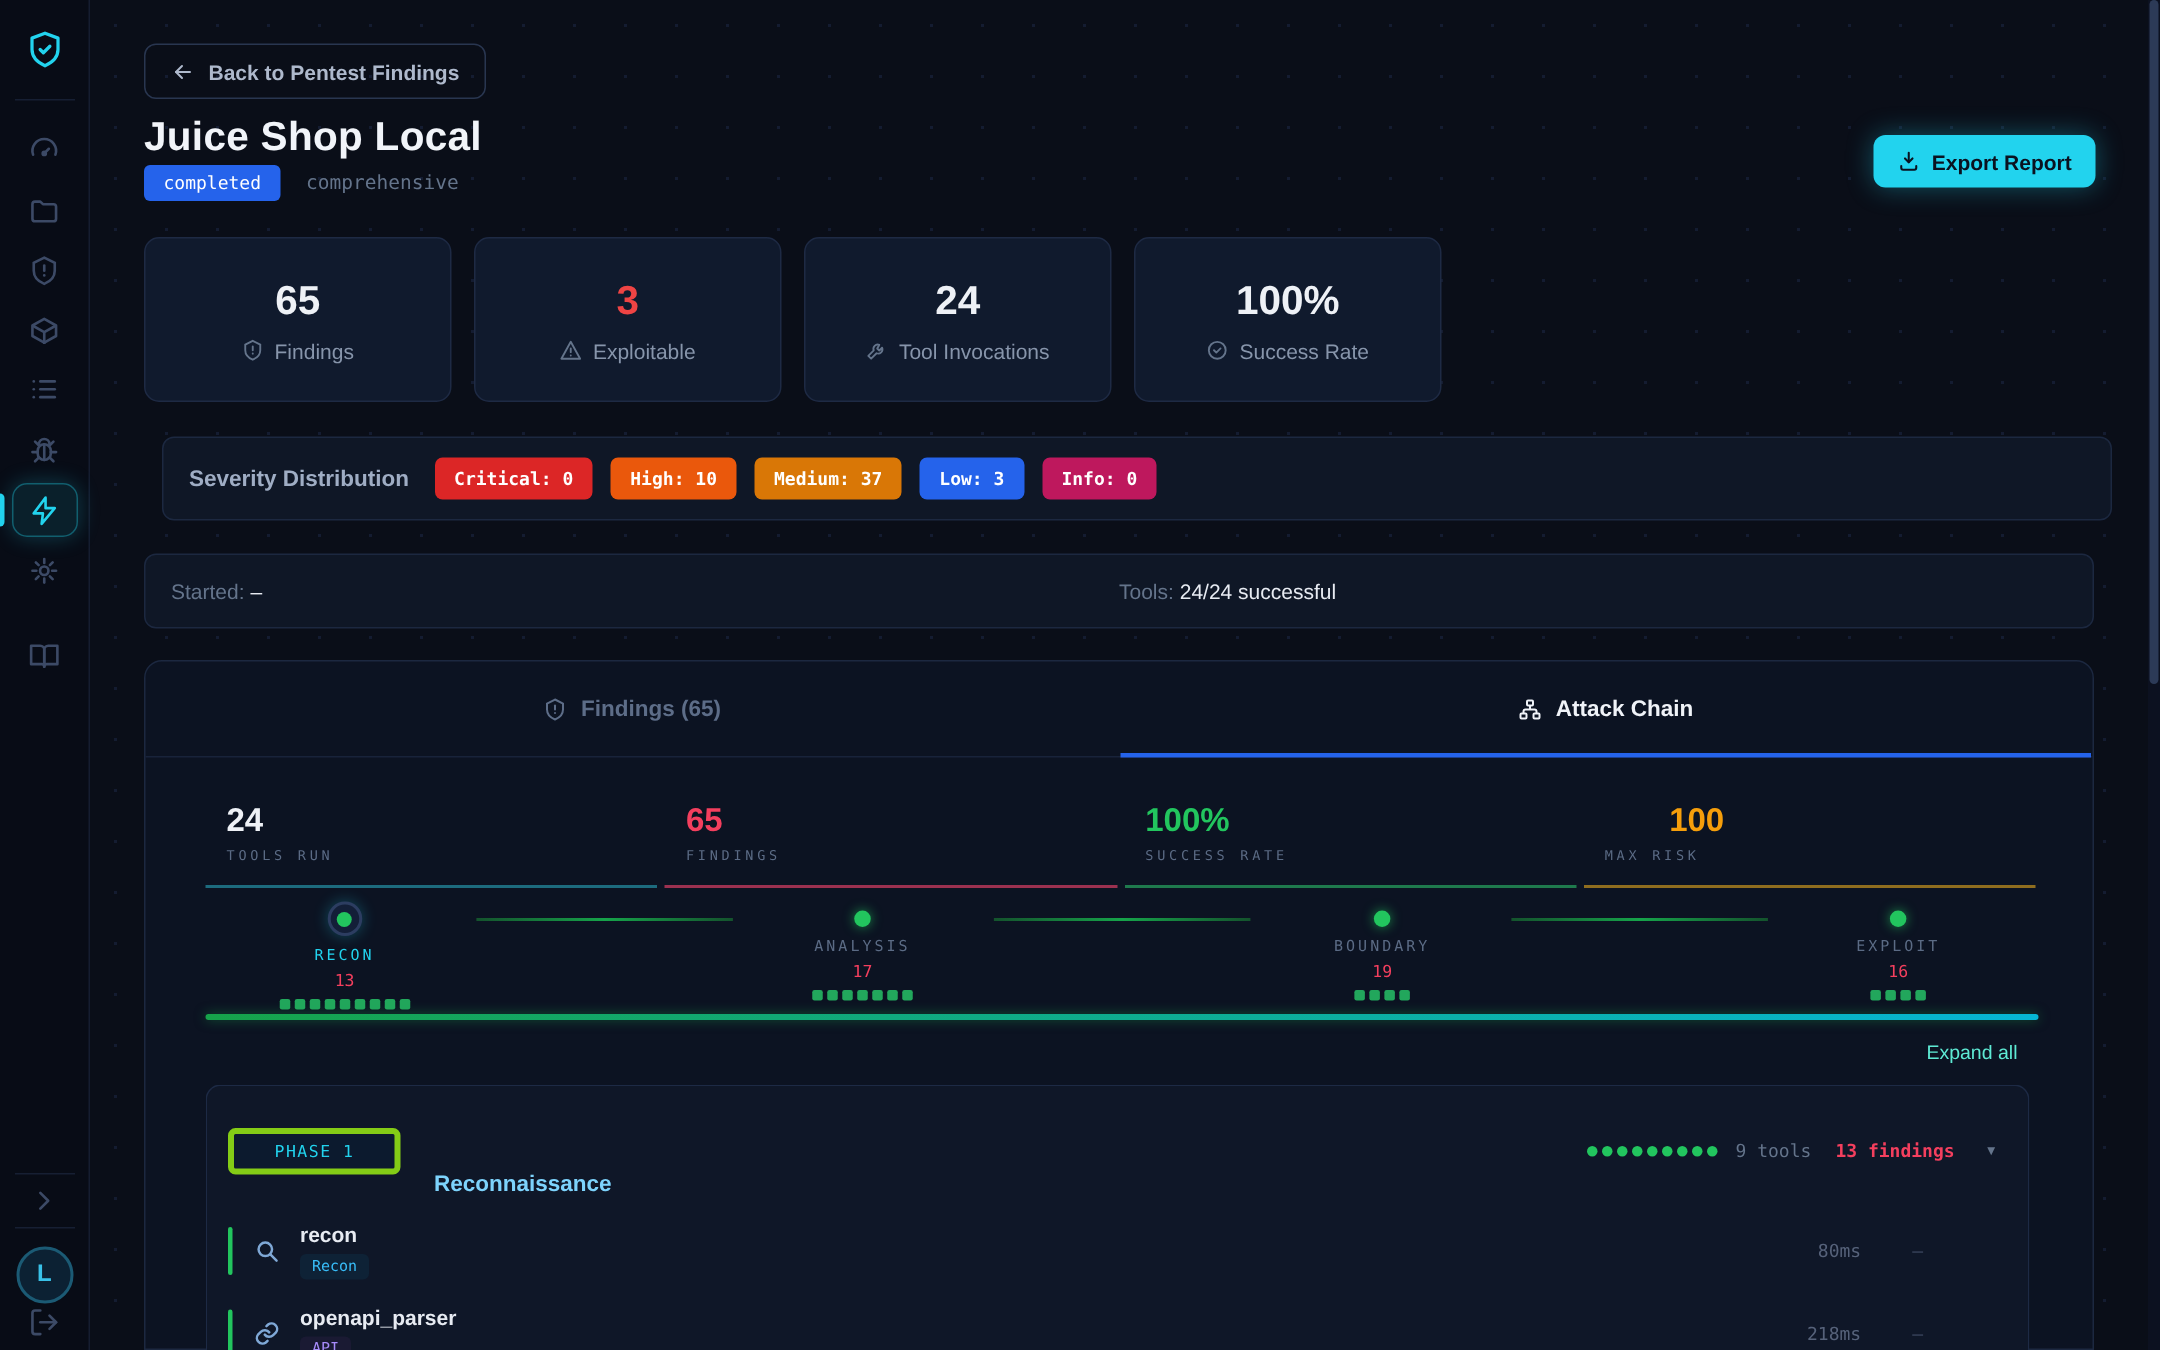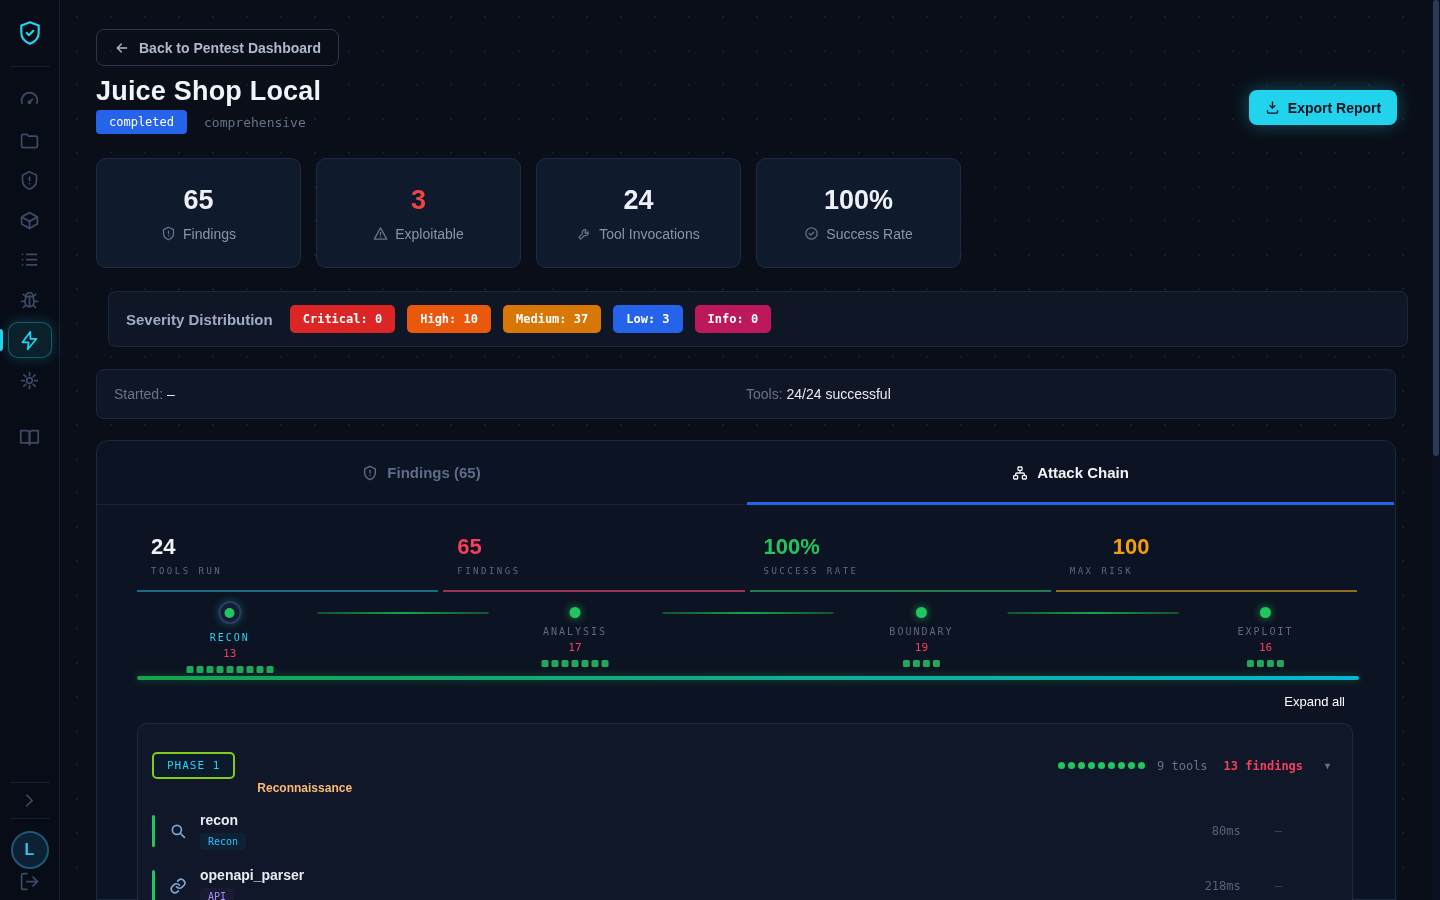--- a/index.html
+++ b/index.html
@@ -80,27 +80,27 @@
   .tl-dot-ring { width:23px; height:23px; margin-top:0; border-radius:50%; background:#131f38; border:2px solid #2c3d61; display:flex; align-items:center; justify-content:center; box-shadow:0 0 10px rgba(34,211,238,.3); }
   .tl-dot-ring .core { width:10px; height:10px; border-radius:50%; background:#22c55e; }
   .tl-name { margin-top:8px; font-family:"DejaVu Sans Mono",monospace; font-size:10px; letter-spacing:2px; color:#5b6b85; }
   .tl-node.active .tl-name { color:#22d3ee; }
   .tl-count { margin-top:4px; font-family:"DejaVu Sans Mono",monospace; font-size:11px; color:#f43f5e; }
   .tl-squares { margin-top:6px; display:flex; gap:3px; }
   .tl-squares .sq { width:7px; height:7px; border-radius:1.5px; background:#22a75c; }
   .tl-link { position:absolute; top:11px; height:2px; background:linear-gradient(90deg,#14532d,#16a34a,#14532d); transform:translateX(-50%); }
   .tl-progress { position:absolute; left:40px; top:235px; width:1222px; height:4px; border-radius:2px; background:linear-gradient(90deg,#16a34a,#06b6d4); box-shadow:0 0 8px rgba(22,163,74,.5); }
 
-  .expand-link { position:absolute; right:50px; top:253px; color:#ffffff; font-size:13px; cursor:pointer; }
+  .expand-link { position:absolute; right:50px; top:253px; color:#5eead4; font-size:13px; cursor:pointer; }
 
   
   .phase-card { position:absolute; left:40px; top:282px; width:1216px; height:178px; background:#0f1728; border:1px solid #1d2a45; border-radius:10px 10px 0 0; border-bottom:none; padding:12px 14px; }
   .phase-head { display:flex; align-items:center; cursor:pointer; }
-  .phase-badge { font-family:"DejaVu Sans Mono",monospace; font-size:11px; color:#22d3ee; background:#0c1a2e; border:2px solid #84cc16; border-radius:5px; padding:5px 13px; letter-spacing:1px; }
-  .phase-name { margin-left:22px; font-size:12px; font-weight:bold; color:#fdba74;margin-top:45px; }
+  .phase-badge { font-family:"DejaVu Sans Mono",monospace; font-size:11px; color:#22d3ee; background:#0c1a2e; border:4px solid #84cc16; border-radius:5px; padding:5px 27px; letter-spacing:1px; }
+  .phase-name { margin-left:22px; font-size:15px; font-weight:bold; color:#7dd3fc;margin-top:45px; }
   .phase-head .spacer { flex:1; }
   .phase-dots { display:flex; gap:3px; margin-right:12px; }
   .phase-dots .dot { width:7px; height:7px; border-radius:50%; background:#22c55e; }
   .phase-tools { font-family:"DejaVu Sans Mono",monospace; font-size:12px; color:#64748b; margin-right:16px; }
   .phase-findings { font-family:"DejaVu Sans Mono",monospace; font-size:12px; font-weight:bold; color:#f43f5e; margin-right:20px; }
   .phase-caret { color:#64748b; font-size:9px; margin-right:6px; }
 
   .tool-row { display:flex; align-items:center; margin-top:17px; }
   .tool-accent { width:3px; height:32px; border-radius:2px; background:#22c55e; margin-right:12px; }
   .tool-icon { width:22px; display:flex; justify-content:center; margin-right:11px; color:#7fa8d6; }
@@ -222,21 +222,21 @@
   </div>
 </aside>
 
 <div class="main">
 
   <button class="back-btn">
     <svg viewBox="0 0 24 24" fill="none" stroke="currentColor" stroke-width="2" stroke-linecap="round" stroke-linejoin="round">
         <path d="M19 12H5"></path>
         <path d="M11 18l-6-6 6-6"></path>
       </svg>
-    <span>Back to Pentest Dashboard</span>
+    <span>Back to Pentest Findings</span>
   </button>
 
   <h1 class="page-title">Juice Shop Local</h1>
 
   <div class="badge-row">
     <span class="badge-completed">completed</span>
     <span class="badge-mode">comprehensive</span>
   </div>
 
   <button class="export-btn">

